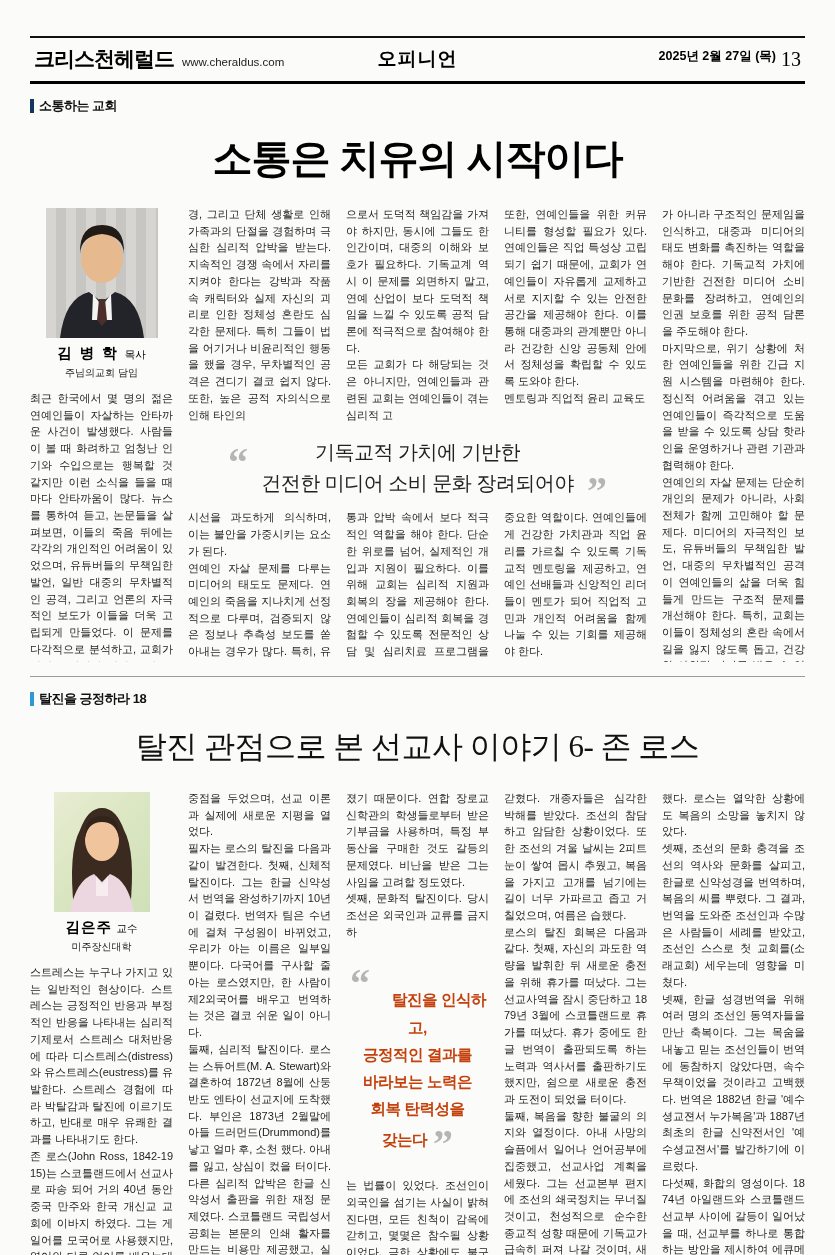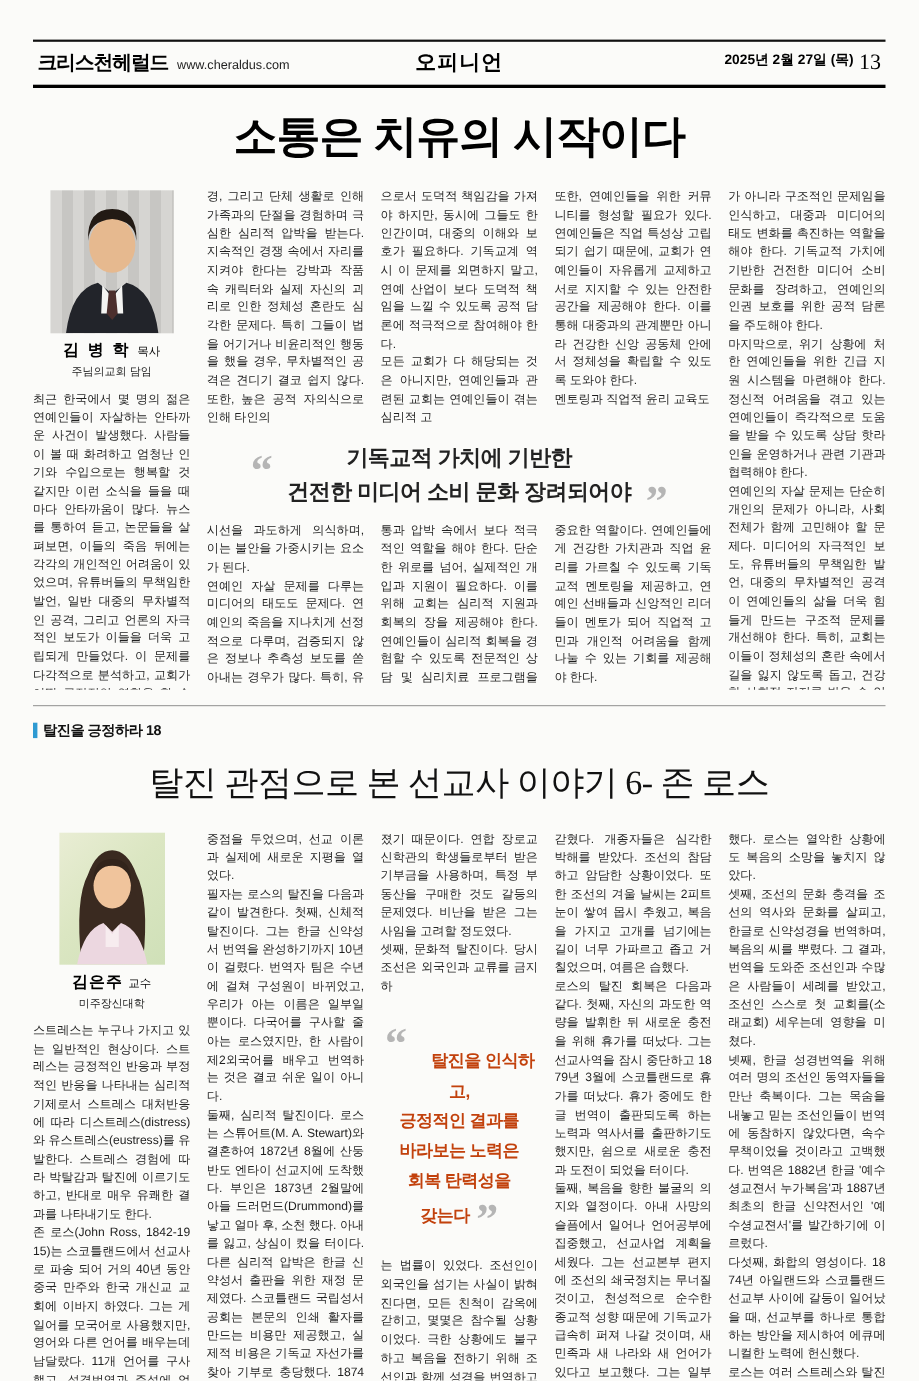--- a/index.html
+++ b/index.html
@@ -15,21 +15,21 @@
 
   
   .header{
     border-top:2px solid #111;
     border-bottom:3px solid #000;
     margin-top:36px;
     display:flex;align-items:center;justify-content:space-between;
     padding:7px 4px 8px 4px;
   }
   .masthead-wrap{display:flex;align-items:baseline;gap:8px;}
-  .masthead{font-size:18px;font-weight:bold;letter-spacing:-1px;color:#000;}
+  .masthead{font-size:21px;font-weight:bold;letter-spacing:-1px;color:#000;}
   .website{font-size:11.5px;color:#222;}
   .page-title{font-size:19px;font-weight:bold;color:#000;letter-spacing:1px;position:absolute;left:50%;transform:translateX(-50%);}
   .dateline{font-size:12.5px;font-weight:bold;color:#000;display:flex;align-items:flex-start;gap:5px;}
   .pagenum{font-family:"Liberation Serif",serif;font-size:20px;font-weight:normal;}
 
   
   .section-row{display:flex;align-items:center;gap:5px;margin-top:13px;}
   .section-bar{width:4px;height:14px;}
   .bar1{background:#16355e;}
   .bar2{background:#2e9ad2;}
@@ -120,20 +120,24 @@
       <span class="masthead">크리스천헤럴드</span>
       <span class="website">www.cheraldus.com</span>
     </div>
     <span class="page-title">오피니언</span>
     <div class="dateline">
       <span>2025년 2월 27일 (목)</span>
       <span class="pagenum">13</span>
     </div>
   </div>
 
+  <div class="section-row">
+    <span class="section-bar bar1"></span>
+    <span class="section-label">소통하는 교회</span>
+  </div>
   <div class="headline1">소통은 치유의 시작이다</div>
 
   <div class="art1-grid">
 
     <div class="span-rows" style="grid-column:1;">
       <div class="author-block">
         <div class="photo photo1">
           <svg viewBox="0 0 112 130" width="112" height="130">
             <ellipse cx="56" cy="50" rx="21" ry="25" fill="#e6b98f"></ellipse>
             <path d="M34 46 Q33 17 56 17 Q79 17 78 46 Q77 28 56 26 Q35 28 34 46 Z" fill="#221a14"></path>
@@ -153,21 +157,21 @@
     </div>
 
     <div class="body-text" style="grid-column:3;grid-row:1;">으로서 도덕적 책임감을 가져야 하지만, 동시에 그들도 한 인간이며, 대중의 이해와 보호가 필요하다. 기독교계 역시 이 문제를 외면하지 말고, 연예 산업이 보다 도덕적 책임을 느낄 수 있도록 공적 담론에 적극적으로 참여해야 한다.
 모든 교회가 다 해당되는 것은 아니지만, 연예인들과 관련된 교회는 연예인들이 겪는 심리적 고</div>
     <div class="body-text" style="grid-column:2;grid-row:1;">경, 그리고 단체 생활로 인해 가족과의 단절을 경험하며 극심한 심리적 압박을 받는다. 지속적인 경쟁 속에서 자리를 지켜야 한다는 강박과 작품 속 캐릭터와 실제 자신의 괴리로 인한 정체성 혼란도 심각한 문제다. 특히 그들이 법을 어기거나 비윤리적인 행동을 했을 경우, 무차별적인 공격은 견디기 결코 쉽지 않다. 또한, 높은 공적 자의식으로 인해 타인의</div>
     <div class="body-text" style="grid-column:4;grid-row:1;">또한, 연예인들을 위한 커뮤니티를 형성할 필요가 있다. 연예인들은 직업 특성상 고립되기 쉽기 때문에, 교회가 연예인들이 자유롭게 교제하고 서로 지지할 수 있는 안전한 공간을 제공해야 한다. 이를 통해 대중과의 관계뿐만 아니라 건강한 신앙 공동체 안에서 정체성을 확립할 수 있도록 도와야 한다.
 멘토링과 직업적 윤리 교육도</div>
 
     <div class="pullquote1">
       <span class="quote-glyph pq1-open">“</span>
-      <div class="pq1-text" style="white-space:pre-line;font-weight:bold;">기독교적 가치에 기반한
+      <div class="pq1-text" style="white-space:pre-line;">기독교적 가치에 기반한
 건전한 미디어 소비 문화 장려되어야</div>
       <span class="quote-glyph pq1-close">”</span>
     </div>
 
     <div class="body-text" style="grid-column:2;grid-row:3;">시선을 과도하게 의식하며, 이는 불안을 가중시키는 요소가 된다.
 연예인 자살 문제를 다루는 미디어의 태도도 문제다. 연예인의 죽음을 지나치게 선정적으로 다루며, 검증되지 않은 정보나 추측성 보도를 쏟아내는 경우가 많다. 특히, 유튜버들은 조회 수를 위해 자극적인 내용을 다루며, 이는 사회적 논의를 왜곡시키는 결과를 초래한다. 연예인들은 공인</div>
     <div class="body-text" style="grid-column:3;grid-row:3;">통과 압박 속에서 보다 적극적인 역할을 해야 한다. 단순한 위로를 넘어, 실제적인 개입과 지원이 필요하다. 이를 위해 교회는 심리적 지원과 회복의 장을 제공해야 한다. 연예인들이 심리적 회복을 경험할 수 있도록 전문적인 상담 및 심리치료 프로그램을 운영하고, 기독교적 가치 속에서 정서적 안정과 치유를 경험할 수 있도록 해야 한다.</div>
     <div class="body-text" style="grid-column:4;grid-row:3;">중요한 역할이다. 연예인들에게 건강한 가치관과 직업 윤리를 가르칠 수 있도록 기독교적 멘토링을 제공하고, 연예인 선배들과 신앙적인 리더들이 멘토가 되어 직업적 고민과 개인적 어려움을 함께 나눌 수 있는 기회를 제공해야 한다.
 사회적 인식 개선을 위한 노력도 필요하다. 교회는 연예인들의 자살 문제가 단순히 개인의 문제</div>
 

